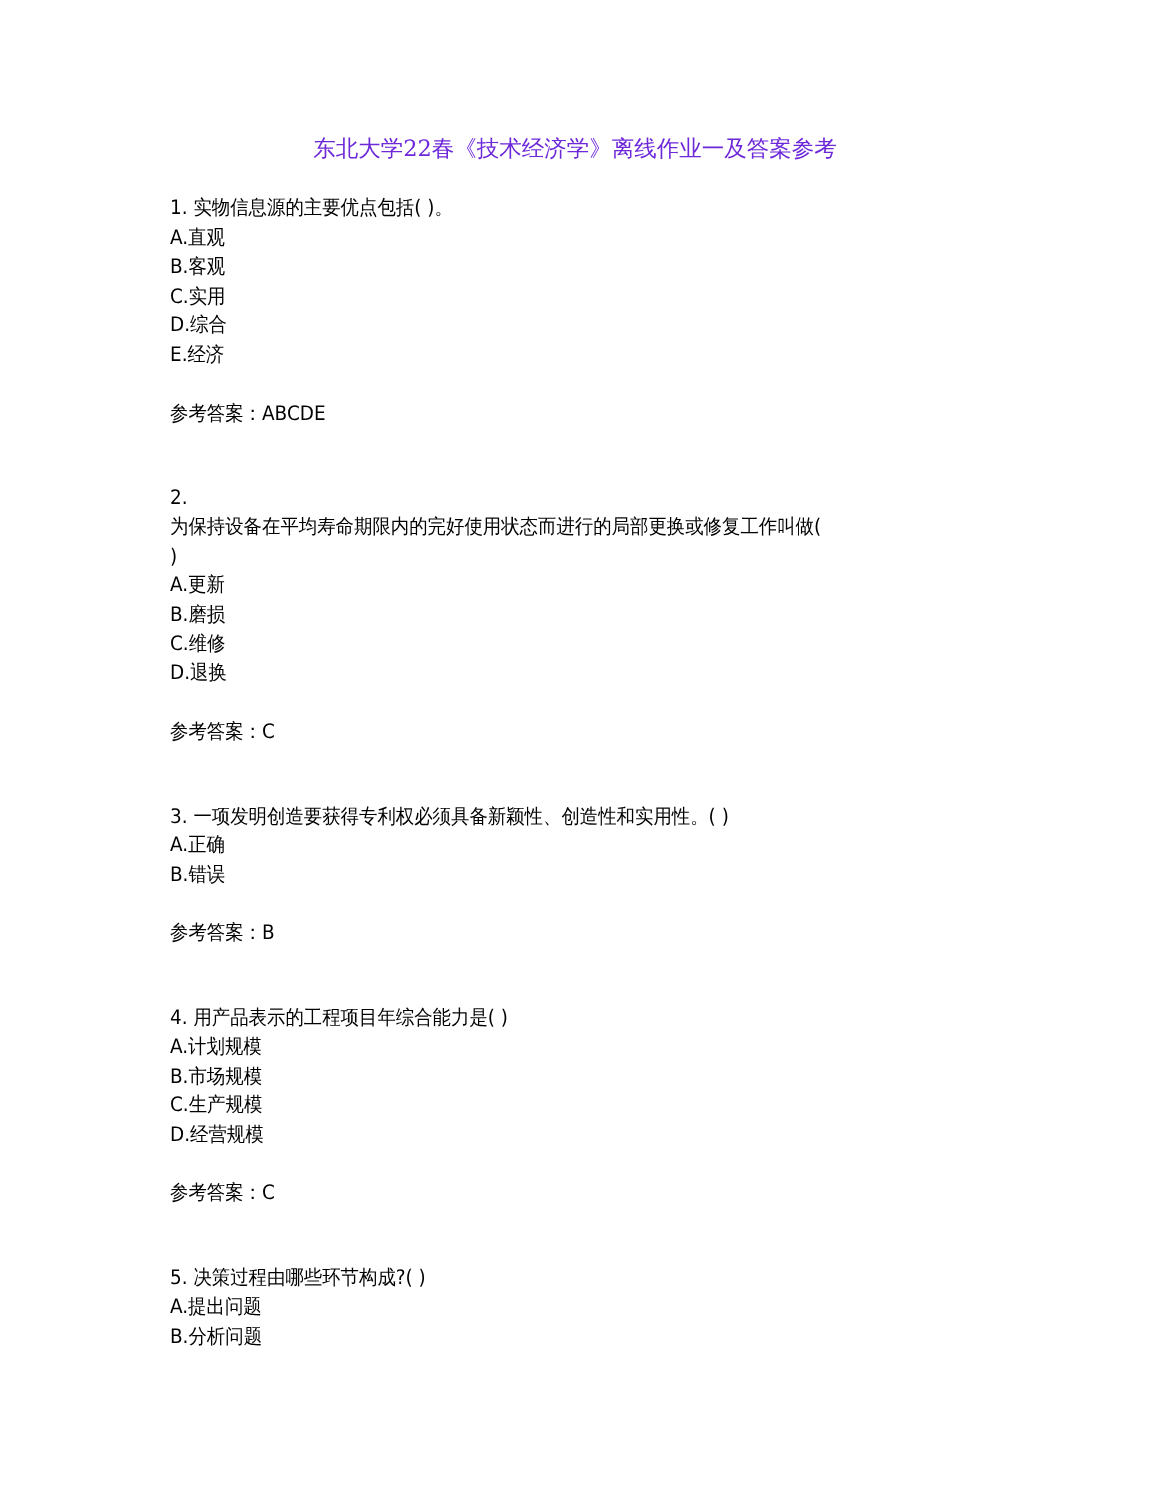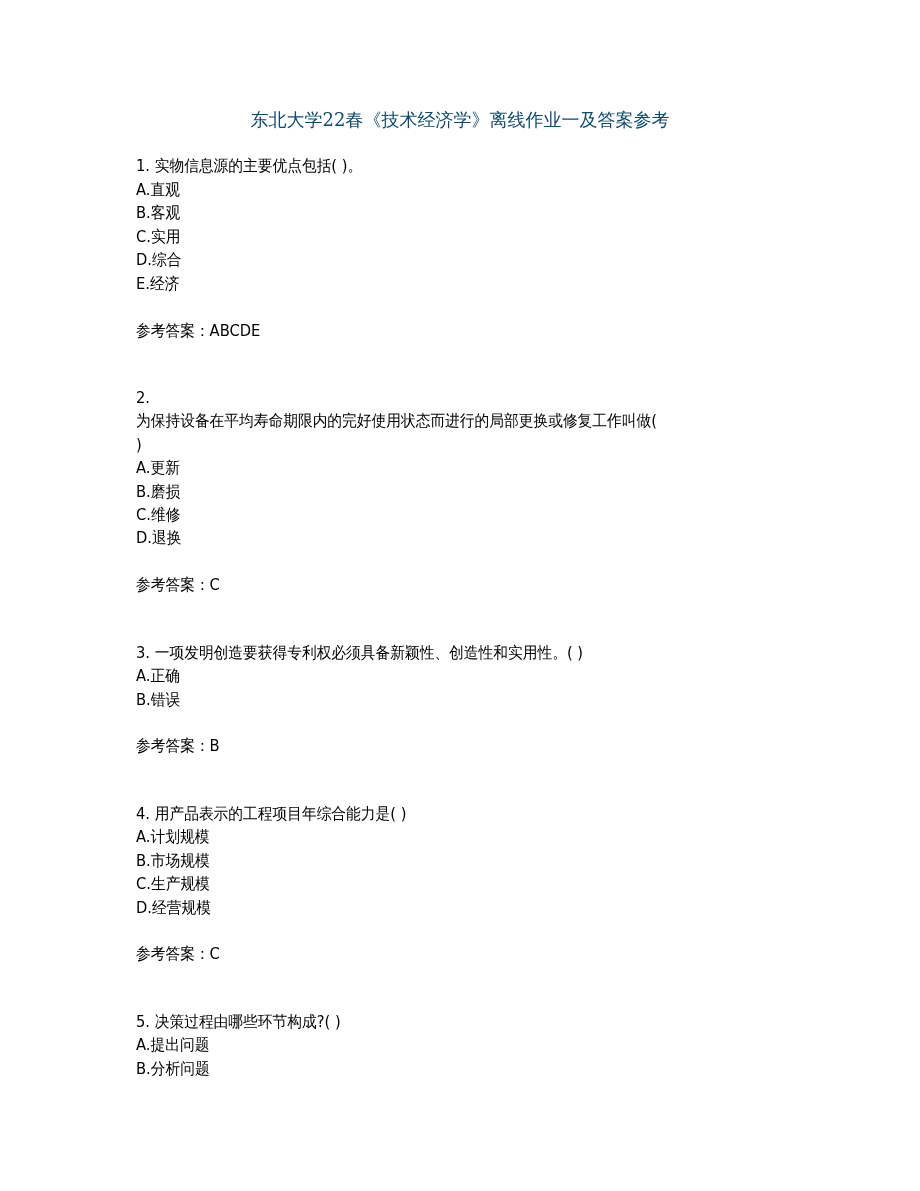--- a/index.html
+++ b/index.html
@@ -1,19 +1,19 @@
 <!DOCTYPE html>
 <html><head>
 <meta charset="utf-8">
 <style>
   html, body { margin: 0; padding: 0; background: #ffffff; }
   body { width: 920px; height: 1191px; position: relative; overflow: hidden;
          font-family: "DejaVu Sans", sans-serif; color: #000; }
   .title { position: absolute; top: 108px; left: 0; width: 920px; text-align: center;
-           font-family: "DejaVu Serif", serif; font-size: 18px; color: #0c4a6e; line-height: 24px; }
+           font-family: "DejaVu Serif", serif; font-size: 18px; color: #6d28d9; line-height: 24px; }
   .line { position: absolute; left: 136px; font-size: 16px; line-height: 23px; white-space: nowrap;
           transform: scaleX(0.92); transform-origin: left center; }
 </style>
 </head>
 <body>
 
 <div class="title">东北大学22春《技术经济学》离线作业一及答案参考</div>
 
 <div class="line" style="top:154px">1.  实物信息源的主要优点包括(  )。</div>
 <div class="line" style="top:178px">A.直观</div>

